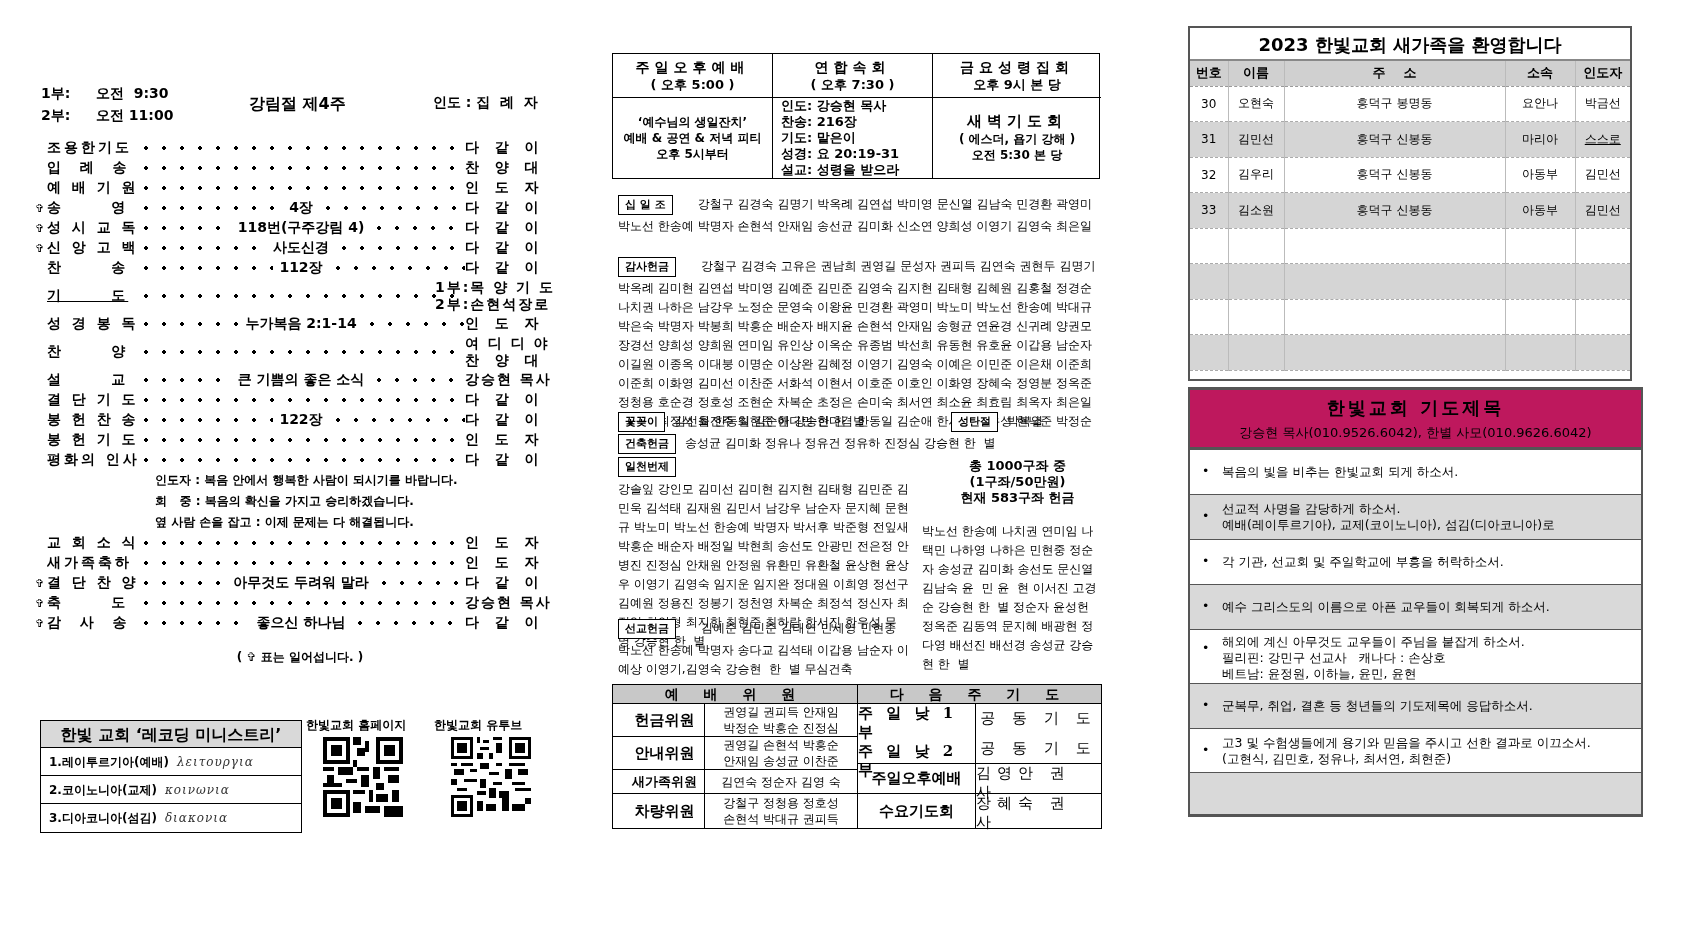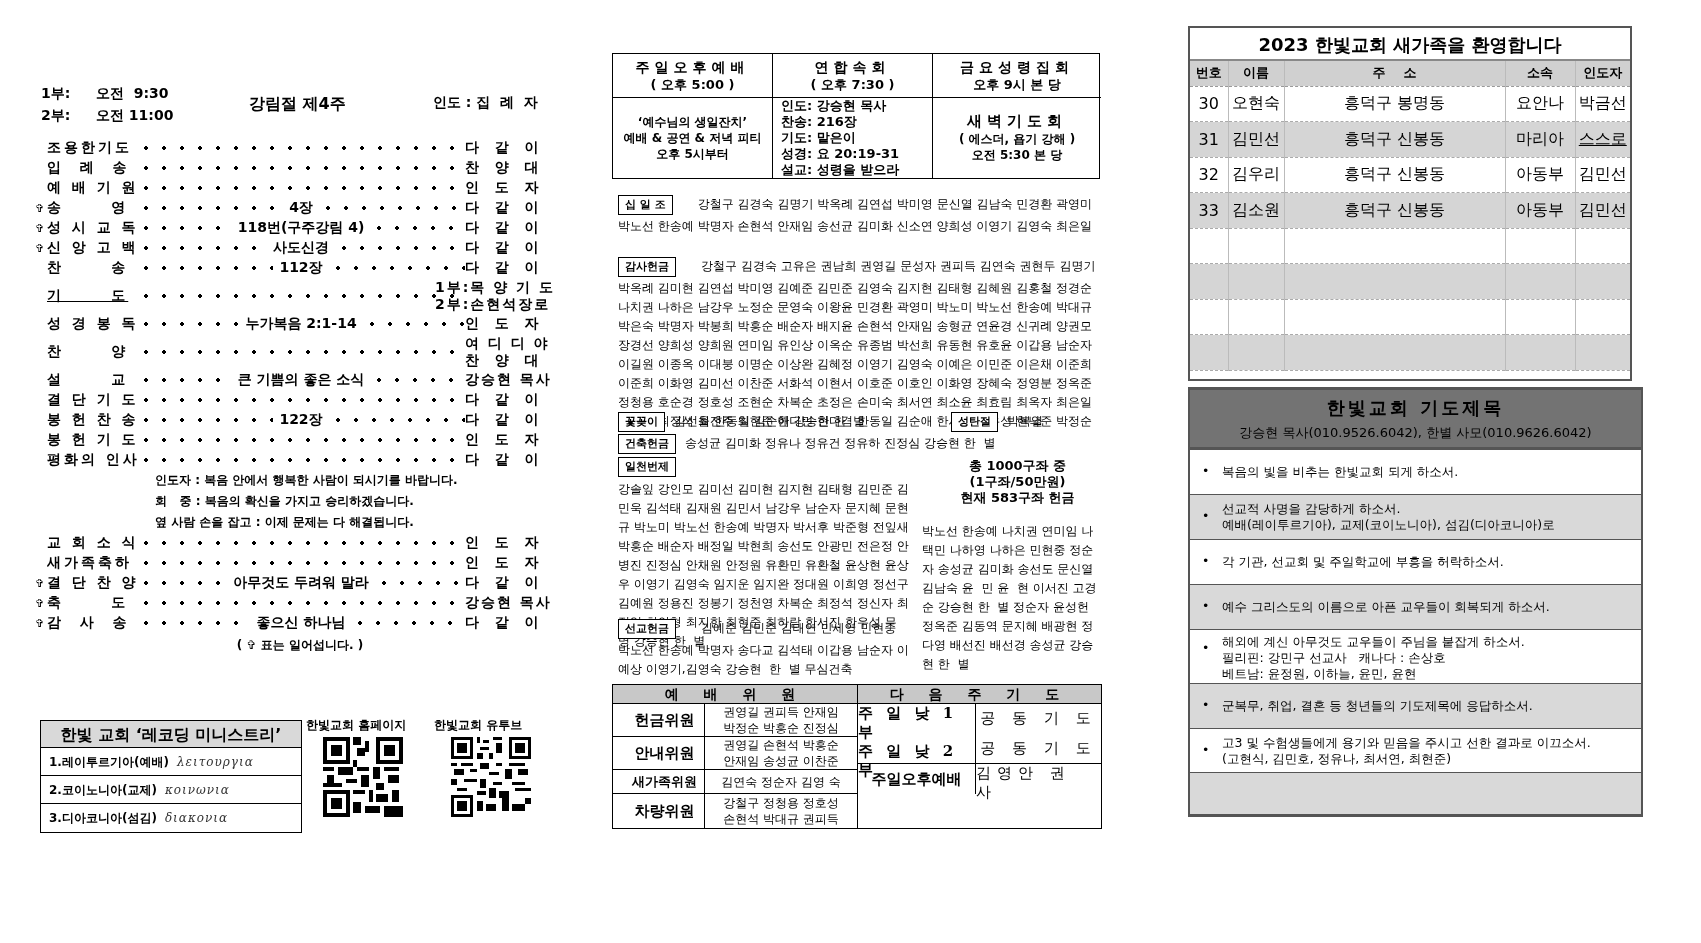--- a/index.html
+++ b/index.html
@@ -18,21 +18,21 @@
   .orow { position: relative; height: 20px; font-size: 14px; font-weight: bold; display: flex; align-items: center; }
   .orow.tall { height: 36px; }
   .orow .mark { width: 12px; font-size: 11px; }
   .orow .label { width: 90px; letter-spacing: 3px; white-space: nowrap; overflow: hidden; }
   .orow .mid { position: absolute; left: 102px; width: 328px; top: 0; height: 100%; display: flex; align-items: center; }
   .orow .dots { flex: 1; height: 4px; background-image: radial-gradient(circle, #000 1.6px, transparent 1.8px); background-size: 18px 4px; background-repeat: repeat-x; }
   .orow .content { padding: 0 6px; white-space: nowrap; }
   .orow .leader { position: absolute; left: 430px; width: 100px; white-space: nowrap; letter-spacing: 2px; }
   .orow .leader.stack { line-height: 17px; font-size: 14px; }
   .greet { position: relative; padding-left: 120px; height: 21px; font-size: 12px; font-weight: bold; line-height: 21px; }
-  .stand-note { position: relative; text-align: center; font-size: 12px; font-weight: bold; height: 20px; line-height: 20px; margin-top: 2px; }
+  .stand-note { position: relative; text-align: center; font-size: 12px; font-weight: bold; height: 20px; line-height: 20px; margin-top: 14px; }
 
   
   #ministry { left: 40px; top: 720px; width: 262px; border: 1px solid #000; }
   #ministry .mhead { background: #d9d9d9; text-align: center; font-size: 16px; font-weight: bold; height: 27px; line-height: 27px; border-bottom: 1px solid #000; }
   #ministry .mrow { height: 28px; line-height: 28px; font-size: 12px; font-weight: bold; padding-left: 8px; border-bottom: 1px solid #000; }
   #ministry .mrow:last-child { border-bottom: none; }
   #ministry .greek { font-family: "DejaVu Serif", serif; font-style: italic; font-weight: normal; font-size: 12px; color: #333; margin-left: 8px; letter-spacing: 1px; }
   .qr-label { font-size: 12px; font-weight: bold; }
   .qr { width: 80px; height: 80px; background: #fff; position: absolute; }
   .qr svg { width: 100%; height: 100%; }
@@ -64,28 +64,28 @@
   .prow { display: flex; border-bottom: 1px solid #000; }
   .prow:last-child { border-bottom: none; }
   .prow .pl { width: 118px; border-right: 1px solid #000; font-family: "DejaVu Serif", serif; font-weight: bold; font-size: 15px; display: flex; flex-direction: column; justify-content: space-around; align-items: center; letter-spacing: 4px; }
   .prow .pr { flex: 1; font-size: 15px; display: flex; flex-direction: column; justify-content: space-around; align-items: center; letter-spacing: 6px; }
 
   
   #newfam { left: 1188px; top: 26px; width: 444px; border: 2px solid #555; }
   #newfam .ntitle { height: 33px; line-height: 33px; text-align: center; font-size: 18px; font-weight: bold; border-bottom: 2px solid #888; }
   #newfam table { width: 100%; border-collapse: collapse; }
   #newfam th { background: #d0d0d0; font-size: 13px; height: 25px; border-right: 1px solid #bbb; border-bottom: 1px dashed #999; }
-  #newfam td { height: 35.5px; font-size: 16px; text-align: center; border-right: 1px solid #bbb; border-bottom: 1px dashed #aaa; }
+  #newfam td { height: 35.5px; font-size: 12px; text-align: center; border-right: 1px solid #bbb; border-bottom: 1px dashed #aaa; }
   #newfam th:last-child, #newfam td:last-child { border-right: none; }
   #newfam tr.shade td { background: #d5d5d5; }
   #newfam .spacer { height: 8px; }
   .u { text-decoration: underline; }
 
   #prayer { left: 1188px; top: 387px; width: 455px; border: 2px solid #555; border-top: 3px solid #555; border-bottom: 3px solid #555; }
-  #prayer .phead { background: #737373; text-align: center; border-bottom: 3px solid #555; height: 60px; }
+  #prayer .phead { background: #be185d; text-align: center; border-bottom: 3px solid #555; height: 60px; }
   #prayer .ptitle { font-size: 18px; font-weight: bold; letter-spacing: 3px; padding-top: 6px; }
   #prayer .psub { font-size: 13px; margin-top: 4px; }
   #prayer .pitem { border-bottom: 1px solid #555; font-size: 12.5px; line-height: 16px; padding: 0 8px 0 32px; position: relative; display: flex; flex-direction: column; justify-content: center; }
   #prayer .pitem:last-child { border-bottom: none; }
   #prayer .pitem.shade { background: #d9d9d9; }
   #prayer .pitem .bul { position: absolute; left: 12px; top: 50%; margin-top: -9px; }
   #prayer .pitem.multi .bul { top: 10px; margin-top: 0; }
   #prayer .pitem.multi { justify-content: flex-start; padding-top: 4px; }
 </style>
 </head>
@@ -509,20 +509,28 @@
           </div>
         </div>
         <div class="prow" style="height: 30px;">
           <div class="pl">
             <div style="letter-spacing: 0px;">주일오후예배</div>
           </div>
           <div class="pr">
             <div>김영안 권 사</div>
           </div>
         </div>
+        <div class="prow" style="height: 34px;">
+          <div class="pl">
+            <div style="letter-spacing: 0px;">수요기도회</div>
+          </div>
+          <div class="pr">
+            <div>장혜숙 권 사</div>
+          </div>
+        </div>
       </div>
   </div>
 </div>
 
 <div id="newfam" class="abs">
   <div class="ntitle">2023 한빛교회 새가족을 환영합니다</div>
   <table>
     <thead>
       <tr>
         <th style="width:38px">번호</th>

